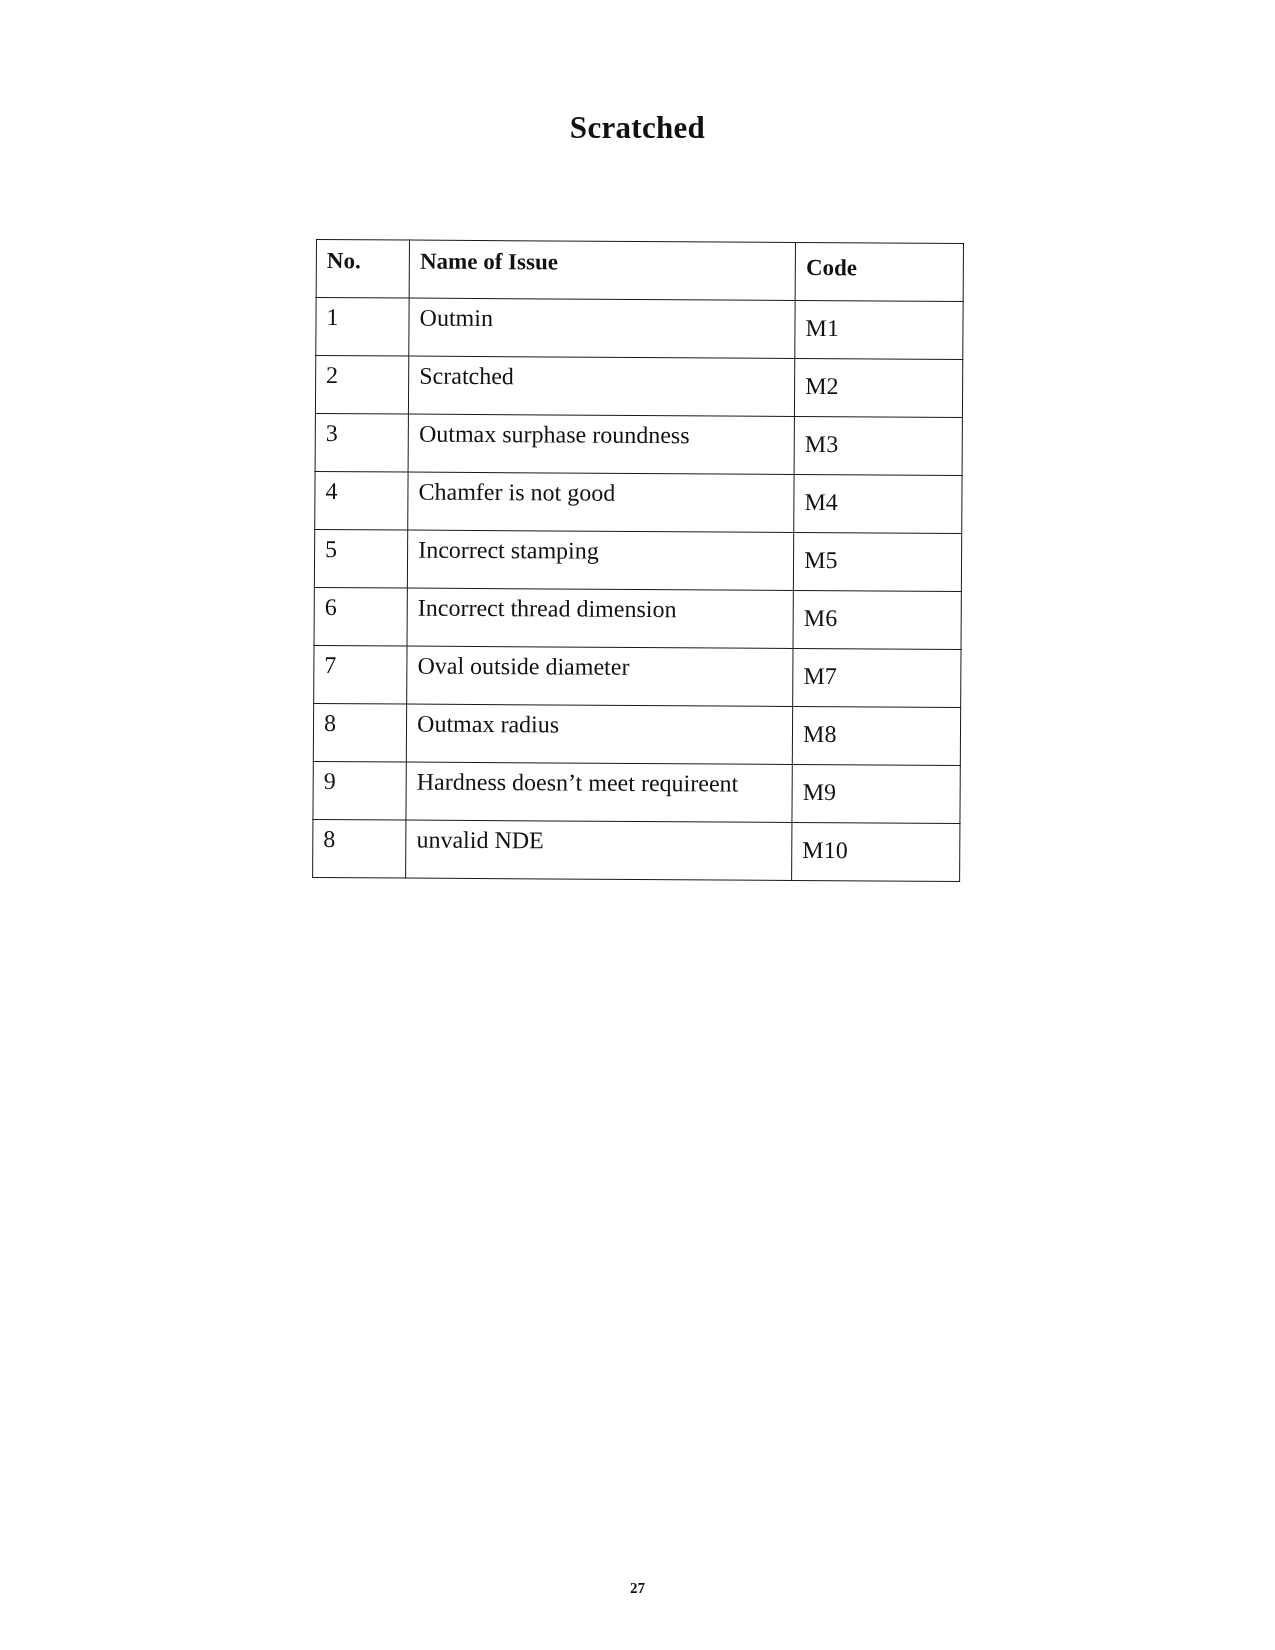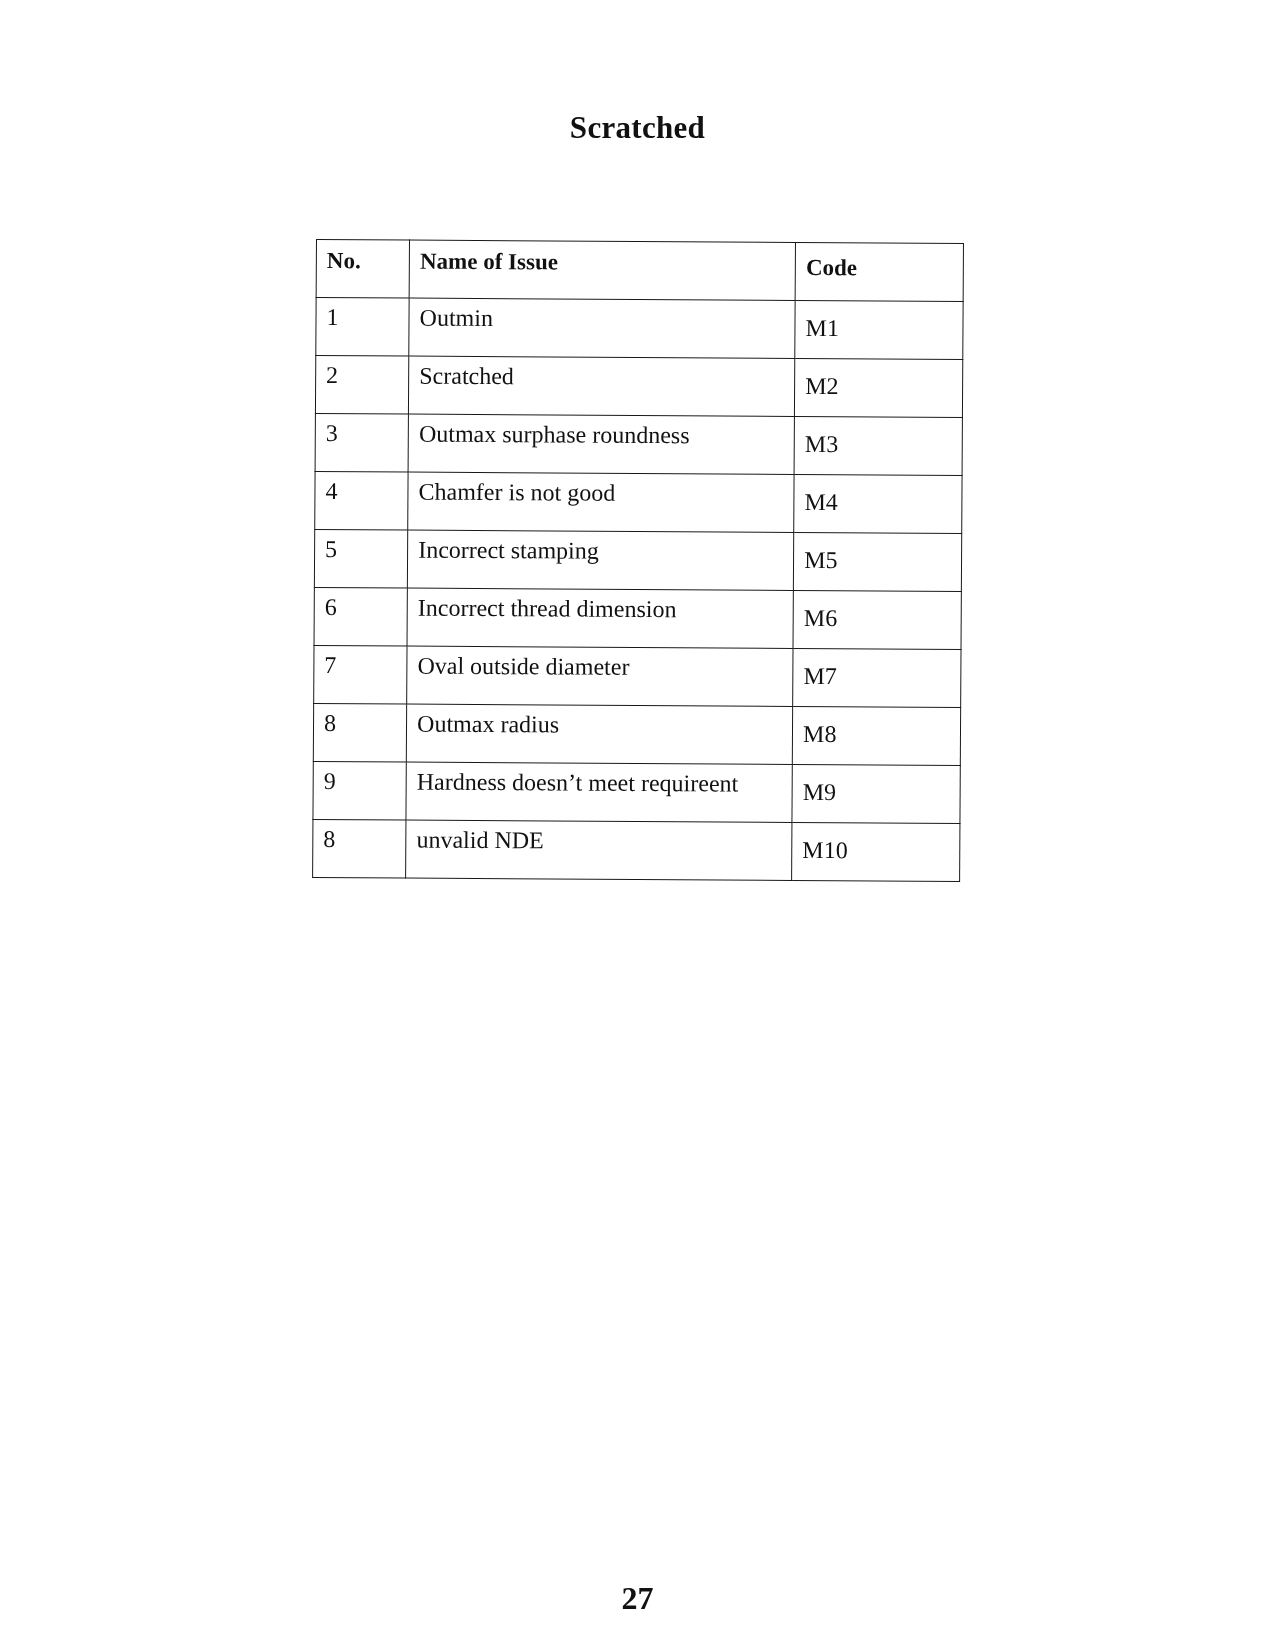--- a/index.html
+++ b/index.html
@@ -53,21 +53,21 @@
   .col-name { width: 392px; }
   .col-code { width: 170px; }
   .code-cell { padding-top: 14px !important; }
   .issue-table th.code-cell { padding-top: 12px !important; }
   .page-number {
     position: absolute;
     left: 0;
     width: 1275px;
     top: 1580px;
     text-align: center;
-    font-size: 32px;
+    font-size: 15px;
     font-weight: bold;
   }
 </style>
 </head>
 <body>
 
 <div class="page-title">Scratched</div>
 
 <table class="issue-table">
   <thead>

